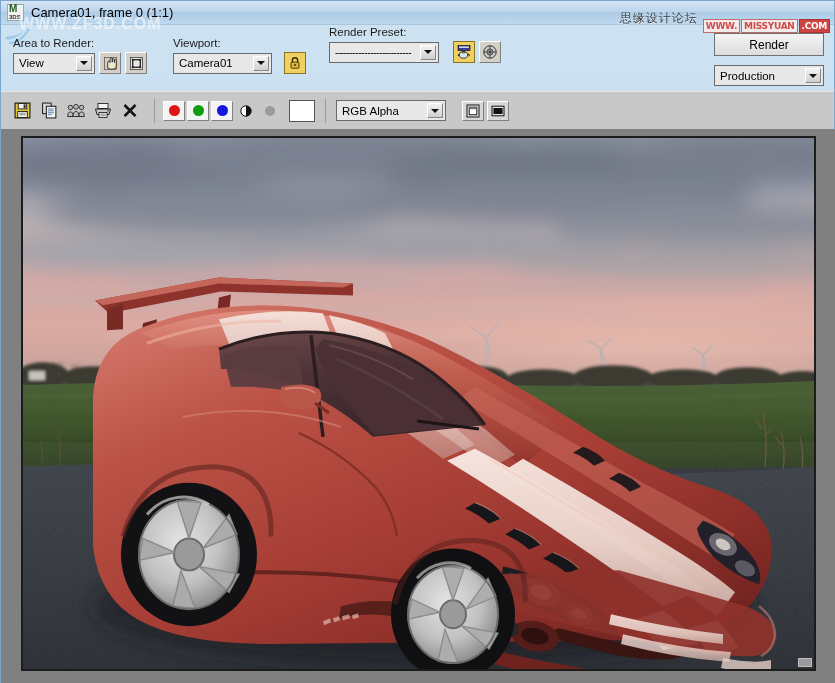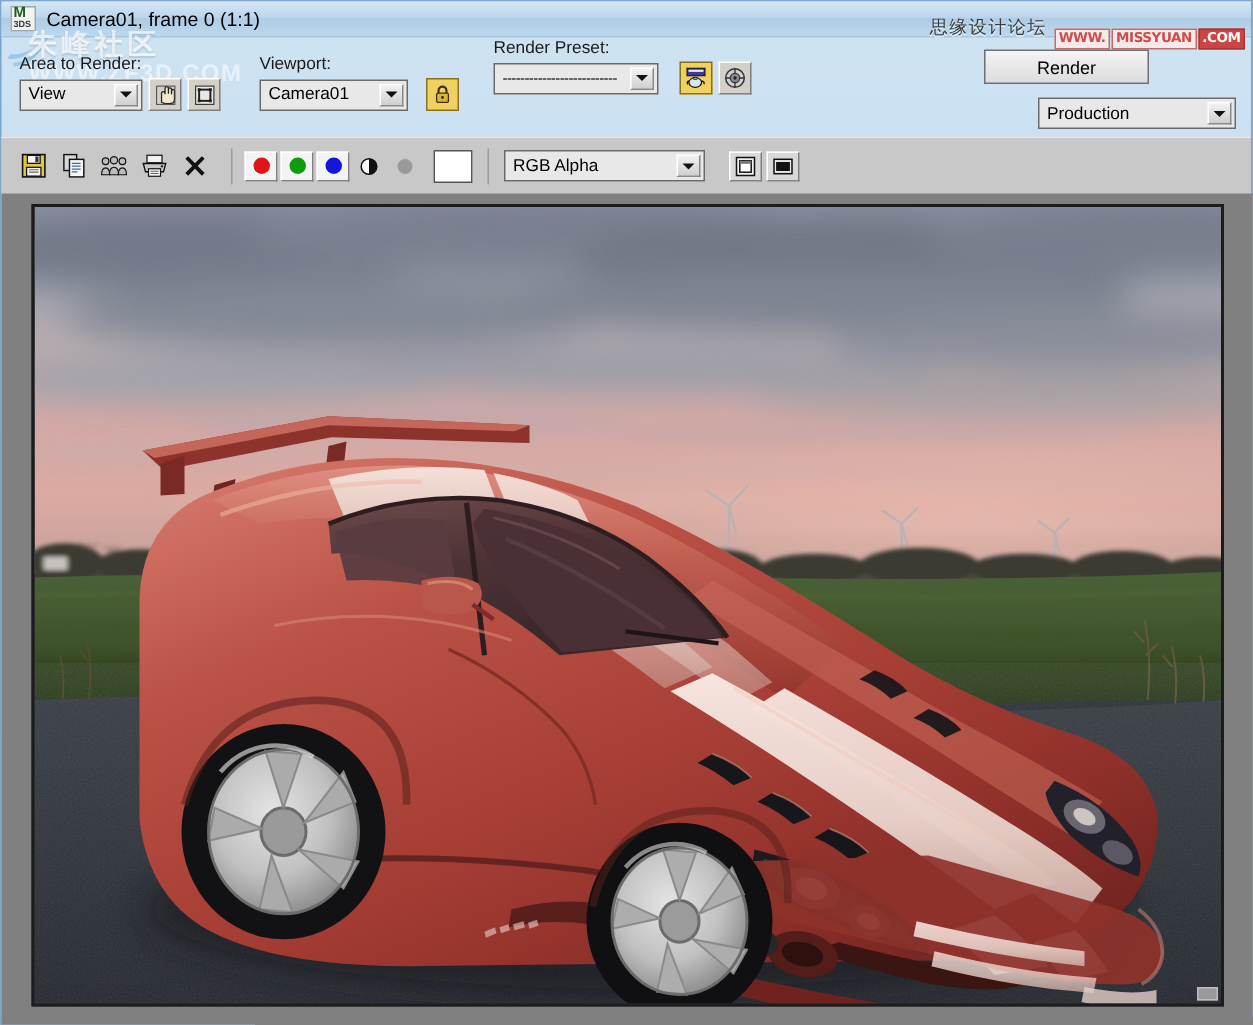--- a/index.html
+++ b/index.html
@@ -245,21 +245,20 @@
         <span class="wm-seg hot">.COM</span>
       </span>
     </div>
   </div>
 
   <svg class="wm-swoosh" viewBox="0 0 34 26">
     <path d="M2 20 C10 22 18 16 24 8 C20 14 12 18 4 17 Z" fill="#8fc6e8" opacity="0.85"></path>
     <path d="M6 24 C14 24 22 18 28 6" stroke="#8fc6e8" stroke-width="2.5" fill="none" opacity="0.8"></path>
   </svg>
   <div class="wm-center">
-    <div class="cn2">朱峰社区</div>
     <div class="url2">WWW.ZF3D.COM</div>
   </div>
 
   <div class="row1">
 
     <div class="grp" style="left:12px; top:12px;">
       <div class="grp-label">Area to Render:</div>
       <div class="ctrls">
         <div class="combo" style="width:82px;">
           <span>View</span>
@@ -330,21 +329,21 @@
             <circle cx="8" cy="8" r="3.1" fill="#8a8a8a" stroke="#333" stroke-width="0.8"></circle>
             <path d="M8 1.8 L8 4.9 M8 11.1 L8 14.2 M1.8 8 L4.9 8 M11.1 8 L14.2 8" stroke="#333" stroke-width="0.9"></path>
             <circle cx="8" cy="8" r="1.1" fill="#222"></circle>
           </svg>
         </div>
       </div>
     </div>
 
     <div class="grp" style="right:10px; top:8px;">
       <div class="pushbtn" style="width:110px;height:23px;">Render</div>
-      <div class="combo" style="width:132px;margin-top:9px;margin-left:36px;">
+      <div class="combo" style="width:110px;margin-top:9px;">
         <span>Production</span>
         <span class="arrow">
             <i></i>
           </span>
       </div>
     </div>
   </div>
 
   <div class="row2">
 
@@ -413,21 +412,21 @@
       </svg>
     </div>
     <div class="flatbtn">
       <span class="dot" style="background:#9a9a9a;width:10px;height:10px;"></span>
     </div>
 
     <div class="swatch"></div>
 
     <div class="sep" style="margin-left:0;"></div>
 
-    <div class="combo" style="width:134px;margin-left:2px;">
+    <div class="combo" style="width:110px;margin-left:2px;">
       <span>RGB Alpha</span>
       <span class="arrow">
           <i></i>
         </span>
     </div>
 
     <div class="sq-btn" style="margin-left:16px;">
       <svg width="14" height="14" viewBox="0 0 14 14">
         <rect x="1" y="1" width="12" height="12" fill="#f0f0f0" stroke="#111" stroke-width="1"></rect>
         <rect x="3.2" y="3.2" width="7.6" height="7.6" fill="#fff" stroke="#111" stroke-width="1"></rect>

